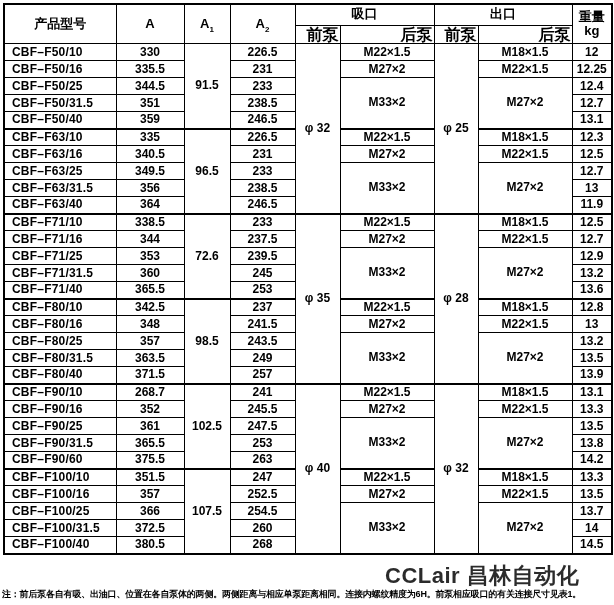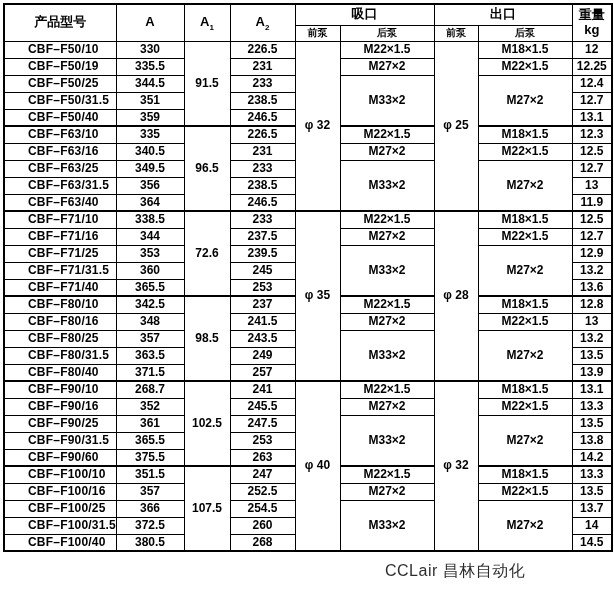--- a/index.html
+++ b/index.html
@@ -25,36 +25,36 @@
     color: #000;
     text-align: center;
     padding: 0 1px;
     font-size: 12px;
     line-height: 1.12;
     overflow: hidden;
     white-space: nowrap;
     background: #fff;
   }
   thead tr.h1 th { height: 21px; font-size: 13px; }
-  thead tr.h2 th { height: 16px; font-size: 10px; }
+  thead tr.h2 th { height: 16px; font-size: 16px; text-align: right; }
   tbody td { height: 17px; }
-  td.cell-model { text-align: left; padding-left: 23px; letter-spacing: 0.2px; }
+  td.cell-model { text-align: left; padding-left: 7px; letter-spacing: 0.2px; }
   sub { font-size: 8px; line-height: 0; }
   .blk { display: block; }
   tr.group-start td { border-top: 2px solid #000; }
   .note {
     position: absolute;
     left: 2px; top: 588px; width: 612px;
     font-size: 9px; font-weight: bold; color: #000;
     white-space: nowrap; letter-spacing: -0.2px;
   }
   .watermark {
     position: absolute;
     left: 385px; top: 561px;
-    font-size: 16px; font-weight: 400;
+    font-size: 22px; font-weight: 700;
     color: rgba(25, 25, 25, 0.92);
     white-space: nowrap; letter-spacing: 0.5px;
   }
 </style>
 </head>
 <body>
 
 <div class="page">
   <table class="spec">
     <colgroup>
@@ -94,21 +94,21 @@
           <td class="cell-num">330</td>
           <td class="cell-num" rowspan="5">91.5</td>
           <td class="cell-num">226.5</td>
           <td class="cell-num" rowspan="10">φ 32</td>
           <td class="cell-num">M22×1.5</td>
           <td class="cell-num" rowspan="10">φ 25</td>
           <td class="cell-num">M18×1.5</td>
           <td class="cell-num">12</td>
         </tr>
         <tr>
-          <td class="cell-model">CBF–F50/19</td>
+          <td class="cell-model">CBF–F50/16</td>
           <td class="cell-num">335.5</td>
           <td class="cell-num">231</td>
           <td class="cell-num">M27×2</td>
           <td class="cell-num">M22×1.5</td>
           <td class="cell-num">12.25</td>
         </tr>
         <tr>
           <td class="cell-model">CBF–F50/25</td>
           <td class="cell-num">344.5</td>
           <td class="cell-num">233</td>
@@ -313,14 +313,15 @@
         </tr>
         <tr>
           <td class="cell-model">CBF–F100/40</td>
           <td class="cell-num">380.5</td>
           <td class="cell-num">268</td>
           <td class="cell-num">14.5</td>
         </tr>
       </tbody>
   </table>
 
+  <div class="note">注：前后泵各自有吸、出油口、位置在各自泵体的两侧。两侧距离与相应单泵距离相同。连接内螺纹精度为6H。前泵相应吸口的有关连接尺寸见表1。</div>
   <div class="watermark">CCLair 昌林自动化</div>
 </div>
 
 </body></html>

